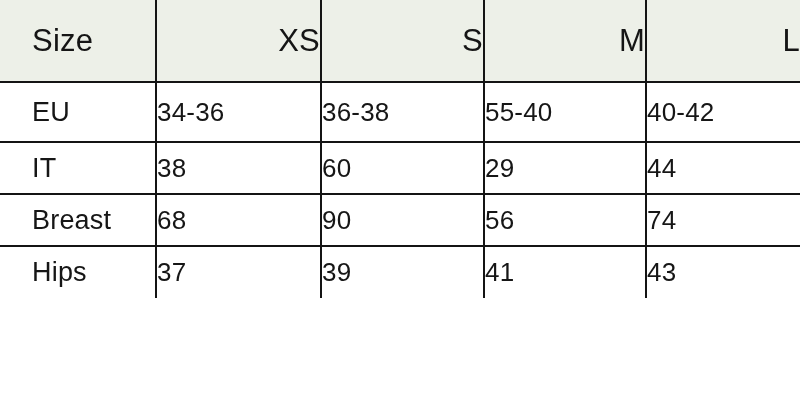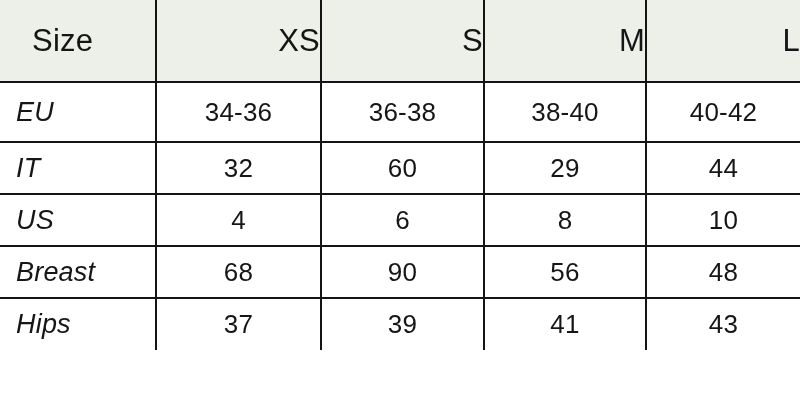--- a/index.html
+++ b/index.html
@@ -64,35 +64,34 @@
   tbody tr {
     height: 52px;
     background: #ffffff;
   }
   tbody tr.row-first { height: 60px; }
 
   tbody td {
     font-size: 26px;
     font-weight: 400;
     color: #161616;
-    text-align: center;
+    text-align: left;
     vertical-align: middle;
     padding: 0;
     border: 0;
     border-right: 2px solid #141414;
     border-bottom: 2px solid #141414;
     letter-spacing: 0.2px;
   }
   tbody td.col-last { border-right: 0; border-radius: 26px; }
 
   tbody td.row-label {
     text-align: left;
-    padding-left: 16px;
+    padding-left: 32px;
     font-size: 27px;
-    font-style: italic;
   }
 
   
   tbody tr.row-last td { border-bottom: 0; }
 </style>
 </head>
 <body>
 
 <div id="size-chart">
   <table class="size-table">
@@ -110,43 +109,36 @@
         <th>S</th>
         <th>M</th>
         <th class="col-last">L</th>
       </tr>
     </thead>
     <tbody>
       <tr class="row-first">
         <td class="row-label">EU</td>
         <td>34-36</td>
         <td>36-38</td>
-        <td>38-40</td>
+        <td>55-40</td>
         <td class="col-last">40-42</td>
       </tr>
       <tr>
         <td class="row-label">IT</td>
-        <td>32</td>
+        <td>38</td>
         <td>60</td>
         <td>29</td>
         <td class="col-last">44</td>
-      </tr>
-      <tr>
-        <td class="row-label">US</td>
-        <td>4</td>
-        <td>6</td>
-        <td>8</td>
-        <td class="col-last">10</td>
       </tr>
       <tr>
         <td class="row-label">Breast</td>
         <td>68</td>
         <td>90</td>
         <td>56</td>
-        <td class="col-last">48</td>
+        <td class="col-last">74</td>
       </tr>
       <tr class="row-last">
         <td class="row-label">Hips</td>
         <td>37</td>
         <td>39</td>
         <td>41</td>
         <td class="col-last">43</td>
       </tr>
     </tbody>
   </table>

